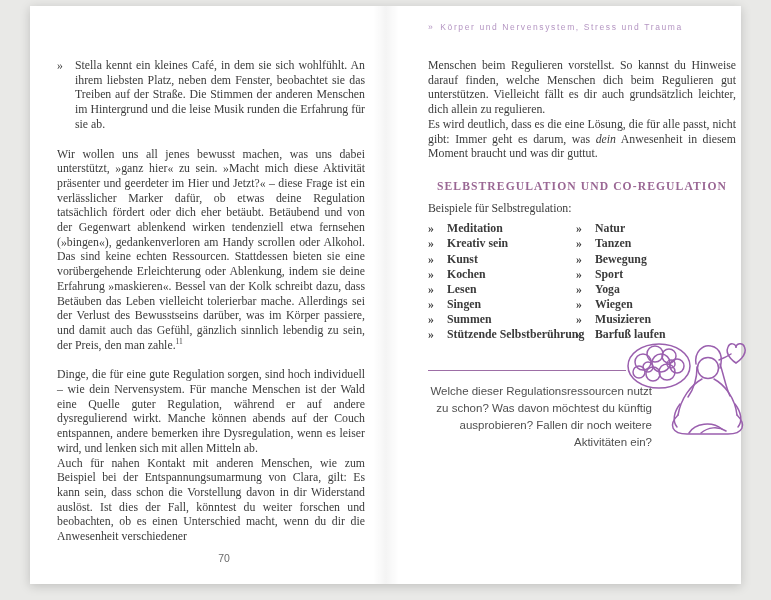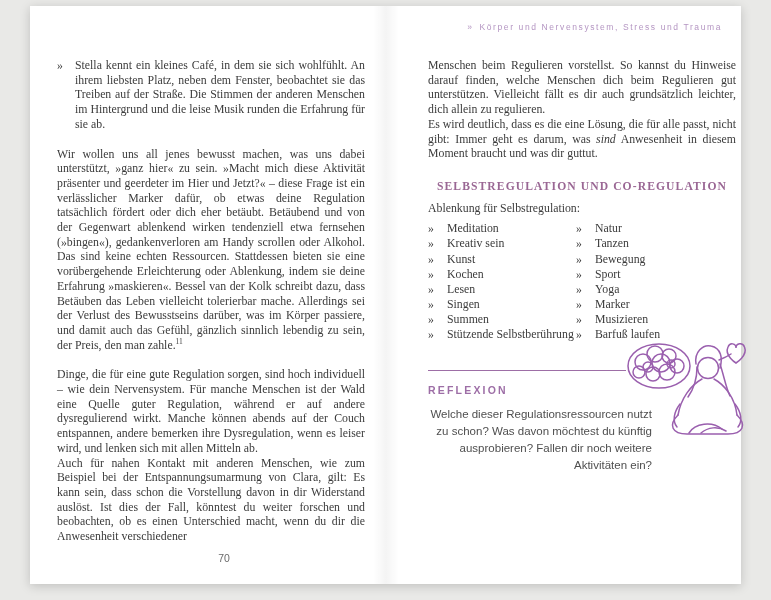--- a/index.html
+++ b/index.html
@@ -13,21 +13,21 @@
     background:#ffffff;
     box-shadow:0 2px 10px rgba(0,0,0,0.18);
   }
   .gutter{
     position:absolute;left:343px;top:0;width:26px;height:100%;
     background:linear-gradient(to right, rgba(0,0,0,0) 0%, rgba(0,0,0,0.045) 50%, rgba(0,0,0,0) 100%);
     pointer-events:none;
   }
   .running-head{
     position:absolute;top:16px;left:398px;width:308px;
-    text-align:right;padding-right:14px;box-sizing:border-box;
+    text-align:left;padding-right:14px;box-sizing:border-box;
     font-family:"Liberation Sans", sans-serif;
     font-size:8.5px;letter-spacing:1.6px;color:#b495c2;
   }
   .running-head .mk{margin-right:6px;}
   .col{
     position:absolute;top:52px;width:308px;
     font-size:11.8px;line-height:14.7px;color:#3b3b3b;
     text-align:justify;
   }
   .col-left{left:27px;}
@@ -37,21 +37,21 @@
   .quote-block{position:relative;padding-left:18px;}
   .quote-block .qmk{position:absolute;left:0;top:0;}
   sup{font-size:7.5px;line-height:0;}
   .ital{font-style:italic;}
   .section-heading{
     margin:19px 0 6px 0;
     font-size:11.6px;font-weight:bold;letter-spacing:1.1px;
     color:#9a6794;text-align:center;
   }
   .lists{display:flex;margin-top:6px;}
-  .lists ul{list-style:none;margin:0;padding:0;}
+  .lists ul{list-style:none;margin:0;padding:0;font-weight:bold;}
   .lists ul.c1{width:148px;}
   .lists li{line-height:15.1px;white-space:nowrap;}
   .lists .b{display:inline-block;width:19px;}
   .reflexion{
     position:relative;margin-top:28px;
     font-family:"Liberation Sans", sans-serif;text-align:left;
   }
   .reflexion-rule{
     width:198px;height:0;border-top:1.5px solid #9d6ea6;margin-bottom:12px;
   }
@@ -92,55 +92,54 @@
     <p class="gap"><span>Wir wollen uns all jenes bewusst machen, was uns dabei unterstützt, »ganz hier« zu sein. »Macht mich diese Aktivität präsenter und geerdeter im Hier und Jetzt?« – diese Frage ist ein verlässlicher Marker dafür, ob etwas deine Regulation tatsächlich fördert oder dich eher betäubt. Betäubend und von der Gegenwart ablenkend wirken tendenziell etwa fernsehen (»bingen«), gedankenverloren am Handy scrollen oder Alkohol. Das sind keine echten Ressourcen. Stattdessen bieten sie eine vorübergehende Erleichterung oder Ablenkung, indem sie deine Erfahrung »maskieren«. Bessel van der Kolk schreibt dazu, dass Betäuben das Leben vielleicht tolerierbar mache. Allerdings sei der Verlust des Bewusstseins darüber, was im Körper passiere, und damit auch das Gefühl, gänzlich sinnlich lebendig zu sein, der Preis, den man zahle.</span><sup>11</sup></p>
     <div class="gap">
       <p>Dinge, die für eine gute Regulation sorgen, sind hoch individuell – wie dein Nervensystem. Für manche Menschen ist der Wald eine Quelle guter Regulation, während er auf andere dysregulierend wirkt. Manche können abends auf der Couch entspannen, andere bemerken ihre Dysregulation, wenn es leiser wird, und lenken sich mit allen Mitteln ab.</p>
       <p>Auch für nahen Kontakt mit anderen Menschen, wie zum Beispiel bei der Entspannungsumarmung von Clara, gilt: Es kann sein, dass schon die Vorstellung davon in dir Widerstand auslöst. Ist dies der Fall, könntest du weiter forschen und beobachten, ob es einen Unterschied macht, wenn du dir die Anwesenheit verschiedener</p>
     </div>
   </div>
 
   <div class="col col-right">
     <div>
       <p>Menschen beim Regulieren vorstellst. So kannst du Hinweise darauf finden, welche Menschen dich beim Regulieren gut unterstützen. Vielleicht fällt es dir auch grundsätzlich leichter, dich allein zu regulieren.</p>
-      <p><span>Es wird deutlich, dass es die eine Lösung, die für alle passt, nicht gibt: Immer geht es darum, was </span><span class="ital">sind</span><span> Anwesenheit in diesem Moment braucht und was dir guttut.</span></p>
+      <p><span>Es wird deutlich, dass es die eine Lösung, die für alle passt, nicht gibt: Immer geht es darum, was </span><span class="ital">dein</span><span> Anwesenheit in diesem Moment braucht und was dir guttut.</span></p>
     </div>
 
     <h3 class="section-heading">SELBSTREGULATION UND CO-REGULATION</h3>
 
     <div>
-      <p>Ablenkung für Selbstregulation:</p>
+      <p>Beispiele für Selbstregulation:</p>
     </div>
 
     <div class="lists">
       <ul class="c1">
         <li><span class="b">»</span><span>Meditation</span></li>
         <li><span class="b">»</span><span>Kreativ sein</span></li>
         <li><span class="b">»</span><span>Kunst</span></li>
         <li><span class="b">»</span><span>Kochen</span></li>
         <li><span class="b">»</span><span>Lesen</span></li>
         <li><span class="b">»</span><span>Singen</span></li>
         <li><span class="b">»</span><span>Summen</span></li>
         <li><span class="b">»</span><span>Stützende Selbstberührung</span></li>
       </ul>
       <ul class="c2">
         <li><span class="b">»</span><span>Natur</span></li>
         <li><span class="b">»</span><span>Tanzen</span></li>
         <li><span class="b">»</span><span>Bewegung</span></li>
         <li><span class="b">»</span><span>Sport</span></li>
         <li><span class="b">»</span><span>Yoga</span></li>
-        <li><span class="b">»</span><span>Marker</span></li>
+        <li><span class="b">»</span><span>Wiegen</span></li>
         <li><span class="b">»</span><span>Musizieren</span></li>
         <li><span class="b">»</span><span>Barfuß laufen</span></li>
       </ul>
     </div>
 
     <div class="reflexion">
       <div class="reflexion-rule"></div>
-      <h4 class="reflexion-heading">REFLEXION</h4>
       <div class="reflexion-text">Welche dieser Regulationsressourcen nutzt zu schon? Was davon möchtest du künftig ausprobieren? Fallen dir noch weitere Aktivitäten ein?</div>
 
       <svg class="illustration" viewBox="0 0 127 120" fill="none" stroke="#9a5fae" stroke-width="1.5" stroke-linecap="round">
         <g>
           <ellipse cx="36" cy="28" rx="31" ry="22"></ellipse>
           <circle cx="20" cy="24" r="8"></circle>
           <circle cx="32" cy="16" r="8"></circle>
           <circle cx="46" cy="18" r="7"></circle>
           <circle cx="54" cy="28" r="7"></circle>
           <circle cx="44" cy="34" r="8"></circle>

